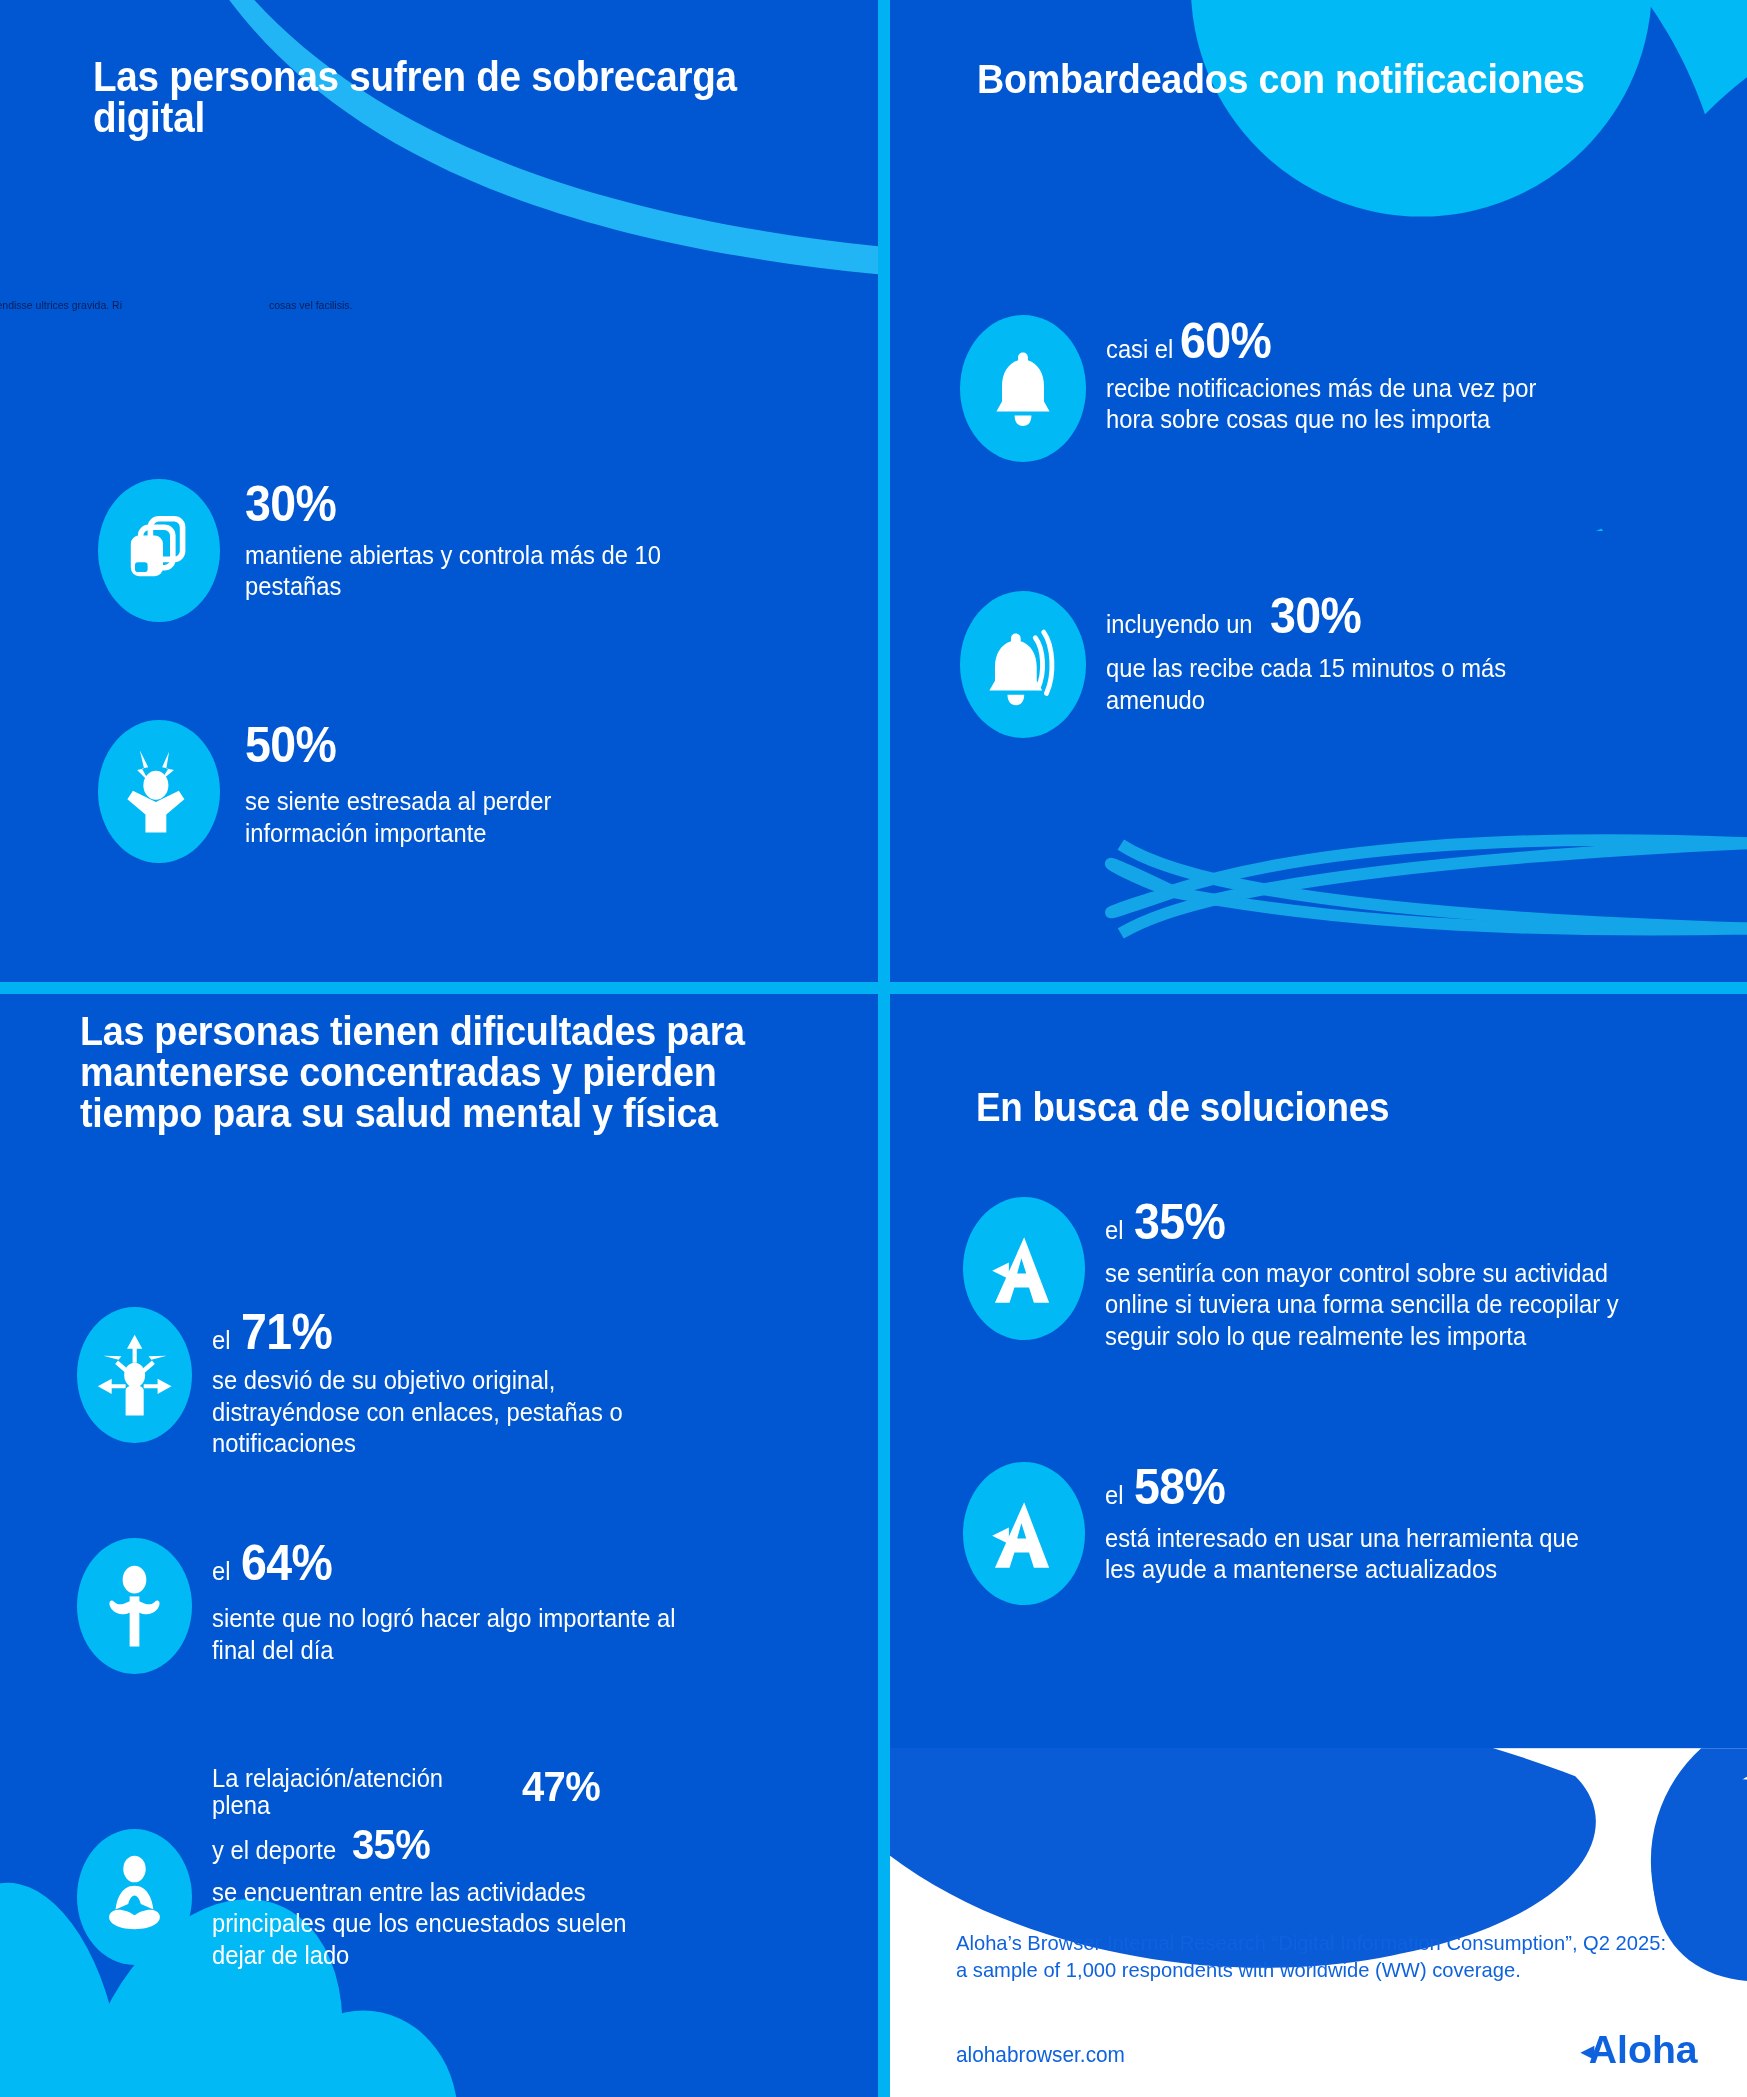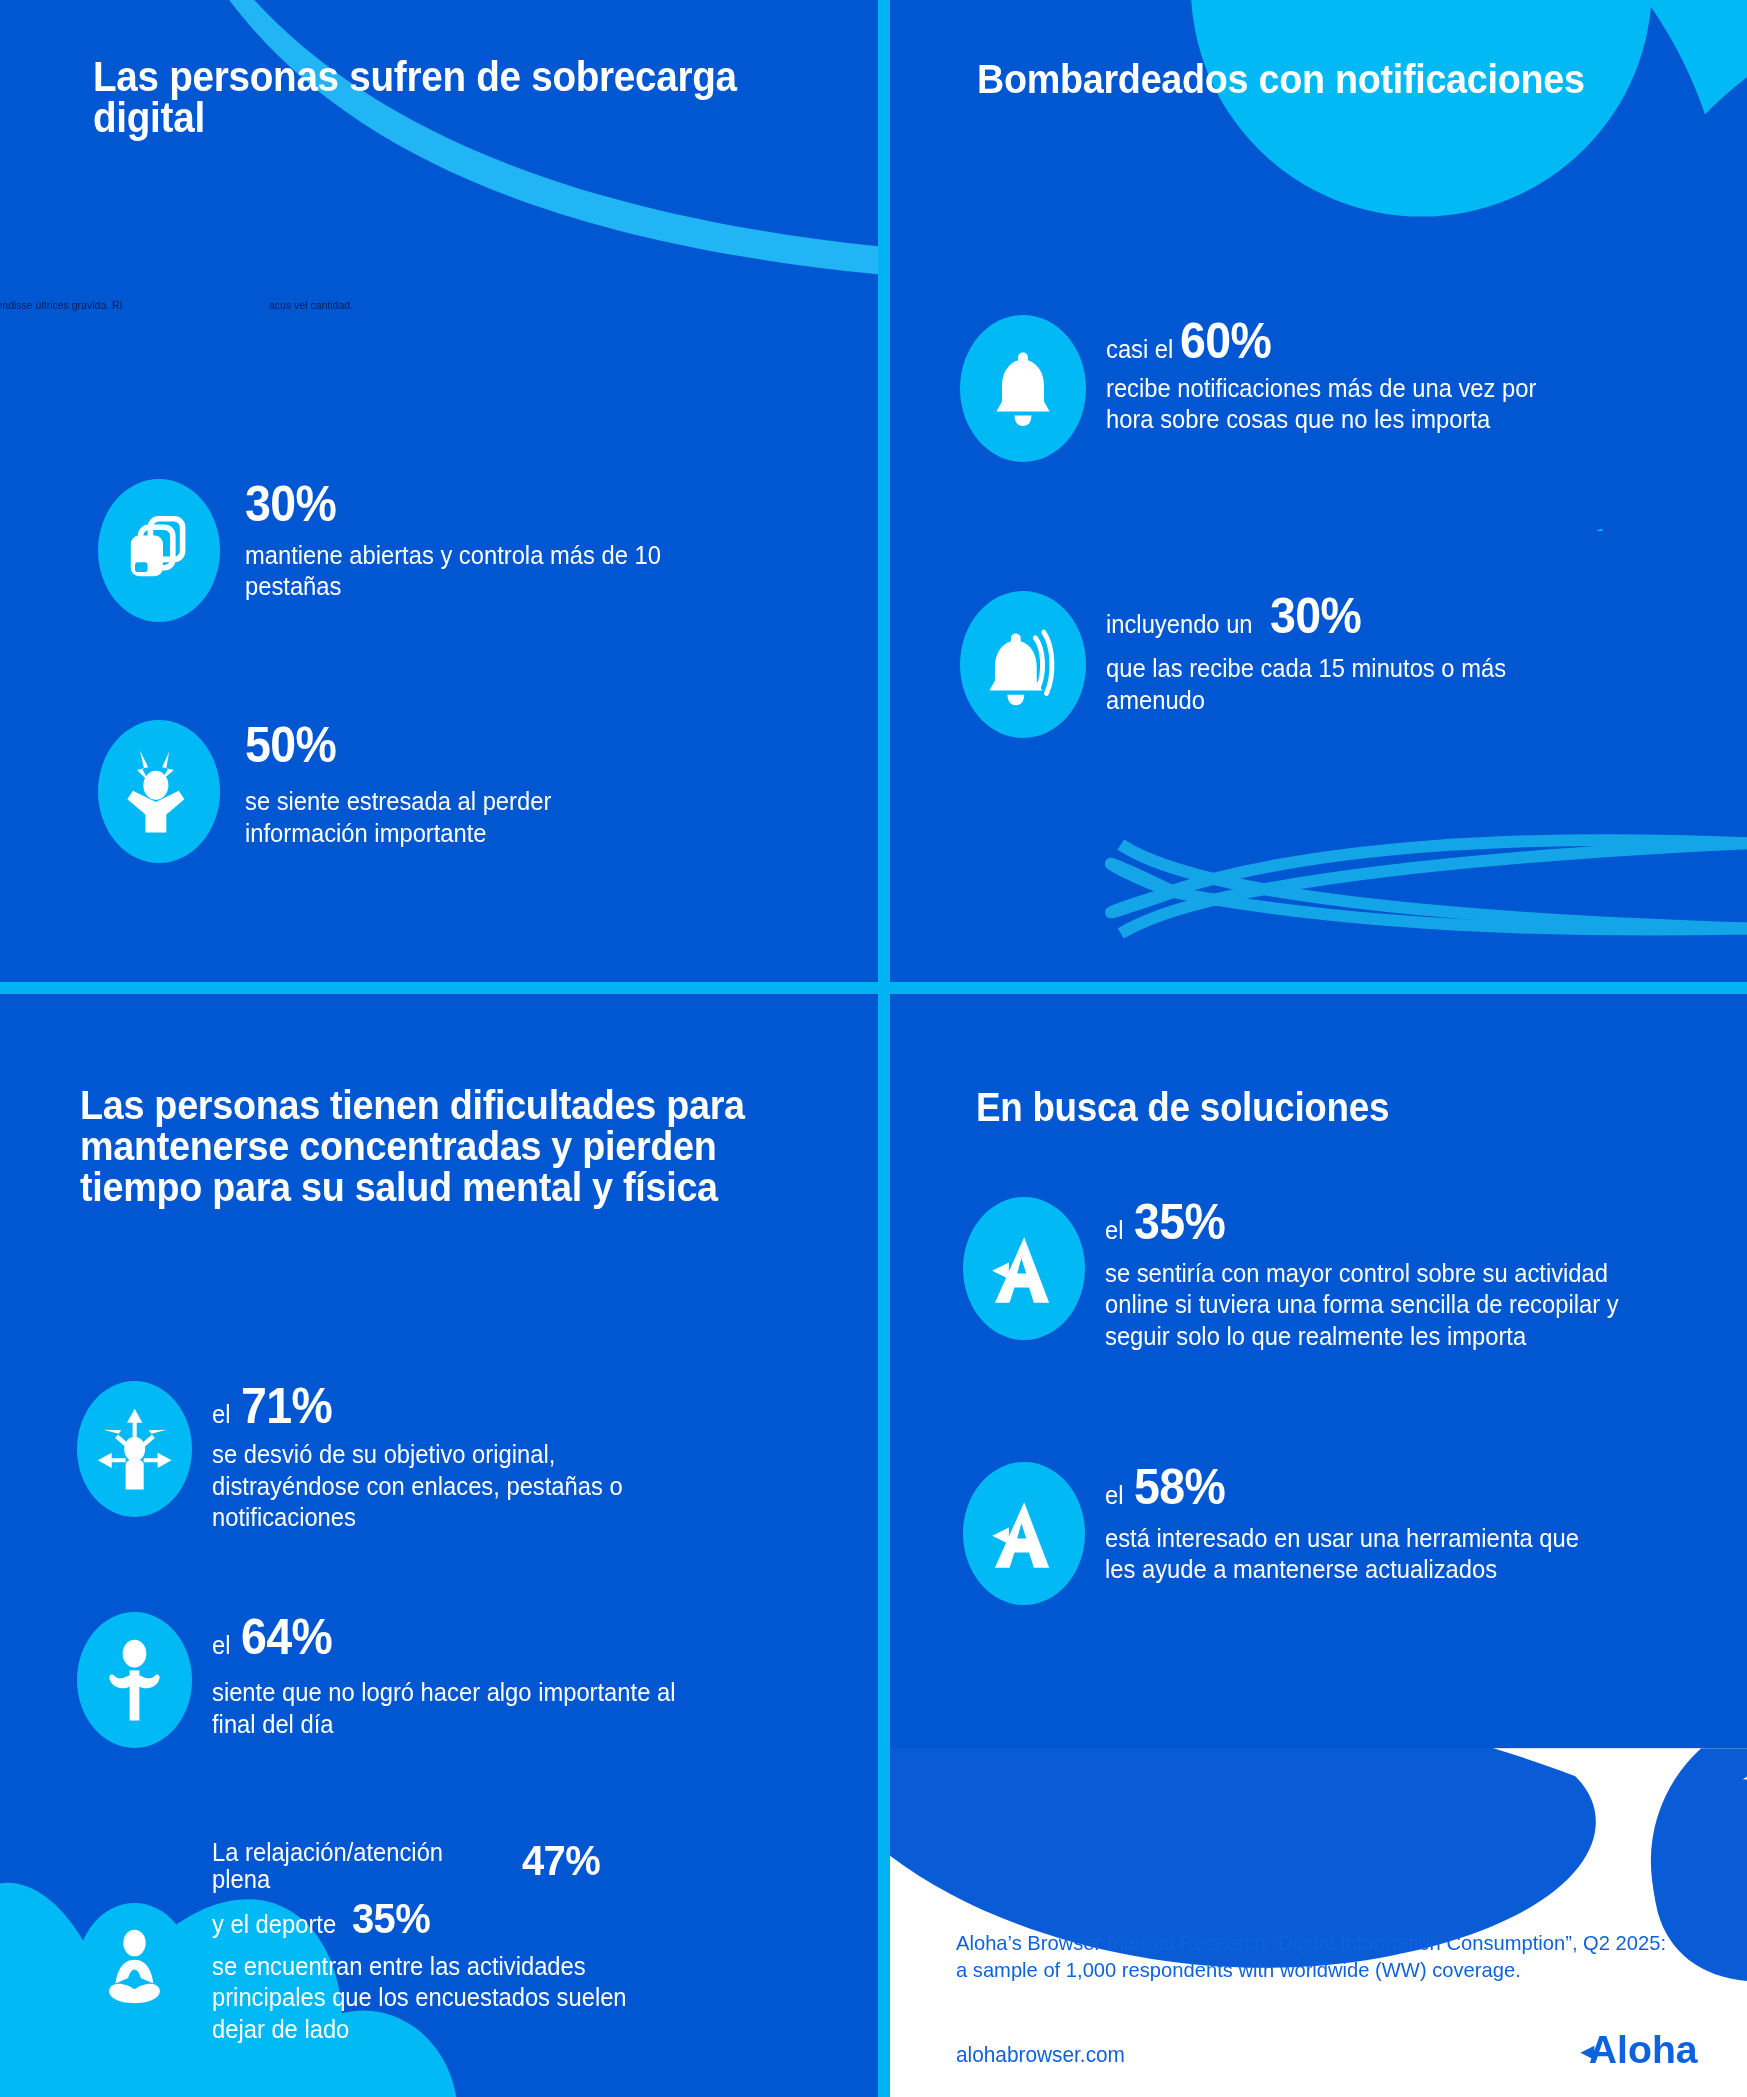--- a/index.html
+++ b/index.html
@@ -24,21 +24,21 @@
   }
   .divider-h{
     position:absolute;left:0;top:982px;width:1748px;height:12px;
     background:#00B2F2;z-index:5;
   }
 
   
   .quad{position:absolute;z-index:8;}
   #q-tl{left:0;top:0;width:985px;height:982px;}
   #q-tr{left:890px;top:0;width:858px;height:982px;padding-left:10px;}
-  #q-bl{left:0;top:1042px;width:878px;height:901px;}
+  #q-bl{left:0;top:968px;width:878px;height:901px;}
   #q-br{left:890px;top:994px;width:858px;height:1103px;}
 
   
   .heading{
     color:#ffffff;
     font-weight:bold;
     letter-spacing:-0.3px;
     line-height:0.98;
     margin:0;
     font-stretch:condensed;
@@ -180,21 +180,21 @@
   <div class="deco" style="left:890px;top:1748px;z-index:14;">
     <svg width="858" height="350" viewBox="0 0 1227 500">
       <rect x="0" y="0" width="1227" height="500" fill="#FFFFFF"></rect>
       <path d="M0,0 L1227,0 L1227,40 C1190,60 1168,110 1168,170 C1168,250 1215,300 1227,305 L1227,320 C1150,330 1100,270 1090,190 C1080,115 1110,45 1160,0 Z" fill="#0A5BD6"></path>
       <path d="M-40,-120 C340,-120 720,-60 980,40 C1060,120 980,250 700,300 C430,348 120,270 -40,120 Z" fill="#0A5BD6"></path>
       <path d="M1135,40 C1095,95 1080,165 1098,235 C1114,292 1160,328 1227,333 L1227,45 Z" fill="#0A5BD6"></path>
     </svg>
   </div>
 
   <div class="lorem" id="lorem-a">endisse ultrices gravida. Ri</div>
-  <div class="lorem" id="lorem-b">acus vel cantidad.</div>
+  <div class="lorem" id="lorem-b">cosas vel facilisis.</div>
 
   <div class="divider-v"></div>
   <div class="divider-h"></div>
 
   <div class="quad" id="q-tl">
     <h2 class="heading">Las personas sufren de sobrecarga digital</h2>
 
 
     <div class="stat" id="tl-s2">
       <div class="icon-circle">

